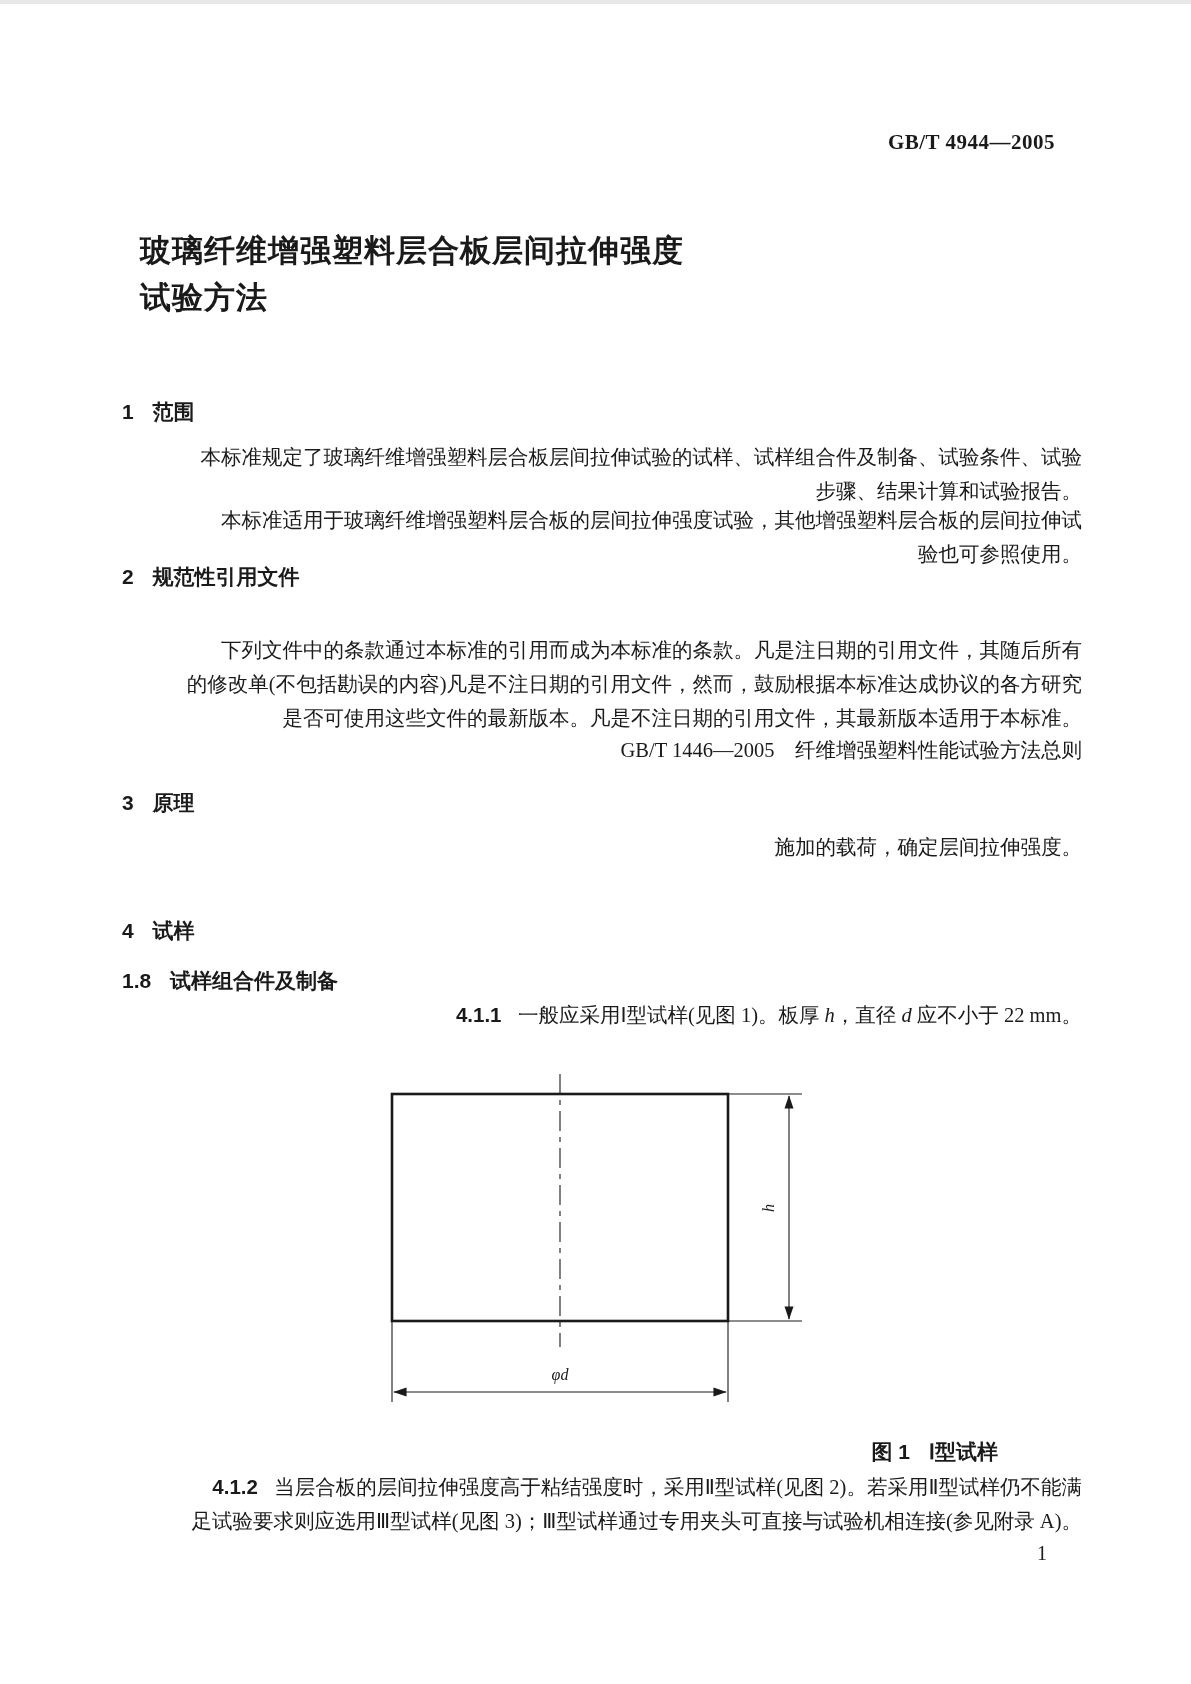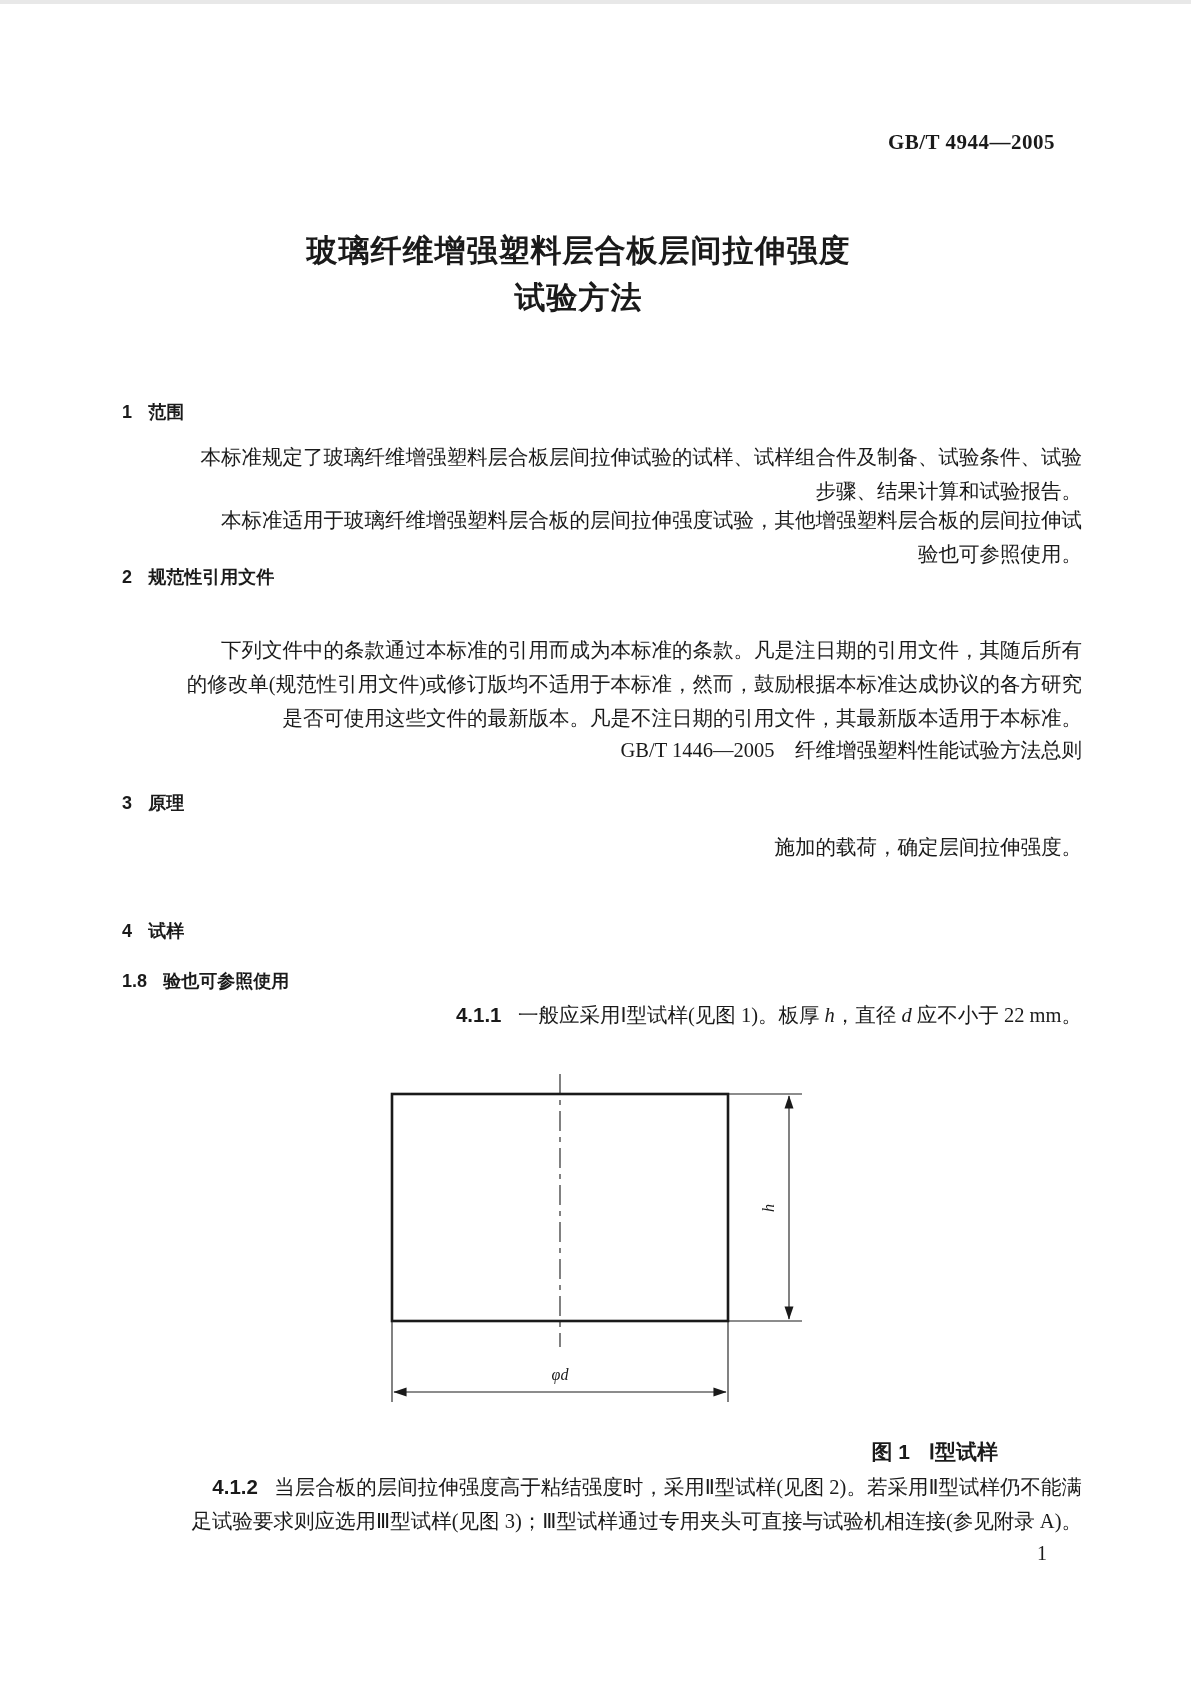--- a/index.html
+++ b/index.html
@@ -15,31 +15,30 @@
   
   .header-code{
     position:absolute;top:121px;left:122px;width:933px;
     text-align:right;
     font-family:"Liberation Serif", serif;
     font-weight:bold;font-size:21px;line-height:34px;
     letter-spacing:0.5px;
   }
   
   .doc-title{
-    position:absolute;left:112px;width:933px;
-    text-align:center;
+    position:absolute;left:140px;width:933px;
     font-family:"Liberation Sans", sans-serif;
     font-weight:bold;font-size:31px;line-height:40px;
     letter-spacing:1px;
   }
   
   .heading{
     position:absolute;left:122px;width:941px;
     font-family:"Liberation Sans", sans-serif;
-    font-weight:bold;font-size:18px;line-height:34px;
+    font-weight:bold;font-size:21px;line-height:34px;
     white-space:nowrap;
   }
   .h-num{margin-right:0.9em;}
   
   .para{
     position:absolute;left:122px;width:960px;
     font-family:"Liberation Serif", serif;
     font-size:20.5px;line-height:34px;
   }
   .line{white-space:nowrap;text-align:right;}
@@ -93,39 +92,39 @@
   <div class="para" style="top:499px">
     <div class="line indent">本标准适用于玻璃纤维增强塑料层合板的层间拉伸强度试验，其他增强塑料层合板的层间拉伸试</div>
     <div class="line">验也可参照使用。</div>
   </div>
 
   <div class="heading" style="top:556px">
     <span class="h-num">2</span><span class="h-title">规范性引用文件</span>
   </div>
   <div class="para" style="top:629px">
     <div class="line indent">下列文件中的条款通过本标准的引用而成为本标准的条款。凡是注日期的引用文件，其随后所有</div>
-    <div class="line">的修改单(规范性引用文件)或修订版均不适用于本标准，然而，鼓励根据本标准达成协议的各方研究</div>
+    <div class="line">的修改单(不包括勘误的内容)凡是不注日期的引用文件，然而，鼓励根据本标准达成协议的各方研究</div>
     <div class="line">是否可使用这些文件的最新版本。凡是不注日期的引用文件，其最新版本适用于本标准。</div>
   </div>
   <div class="para" style="top:729px">
     <div class="line indent">GB/T 1446—2005　纤维增强塑料性能试验方法总则</div>
   </div>
 
   <div class="heading" style="top:782px">
     <span class="h-num">3</span><span class="h-title">原理</span>
   </div>
   <div class="para" style="top:826px">
     <div class="line">施加的载荷，确定层间拉伸强度。</div>
   </div>
 
   <div class="heading" style="top:910px">
     <span class="h-num">4</span><span class="h-title">试样</span>
   </div>
   <div class="heading" style="top:960px">
-    <span class="h-num">1.8</span><span class="h-title">验也可参照使用</span>
+    <span class="h-num">1.8</span><span class="h-title">试样组合件及制备</span>
   </div>
 
   <div class="para" style="top:994px">
     <div class="line">
       <span class="clause-num">4.1.1</span><span>一般应采用Ⅰ型试样(见图 1)。板厚 </span><span class="var">h</span><span>，直径 </span><span class="var">d</span><span> 应不小于 22 mm。</span>
     </div>
   </div>
 
   <svg class="figure" width="470" height="350" viewBox="0 0 470 350" xmlns="http://www.w3.org/2000/svg">
     <defs>

